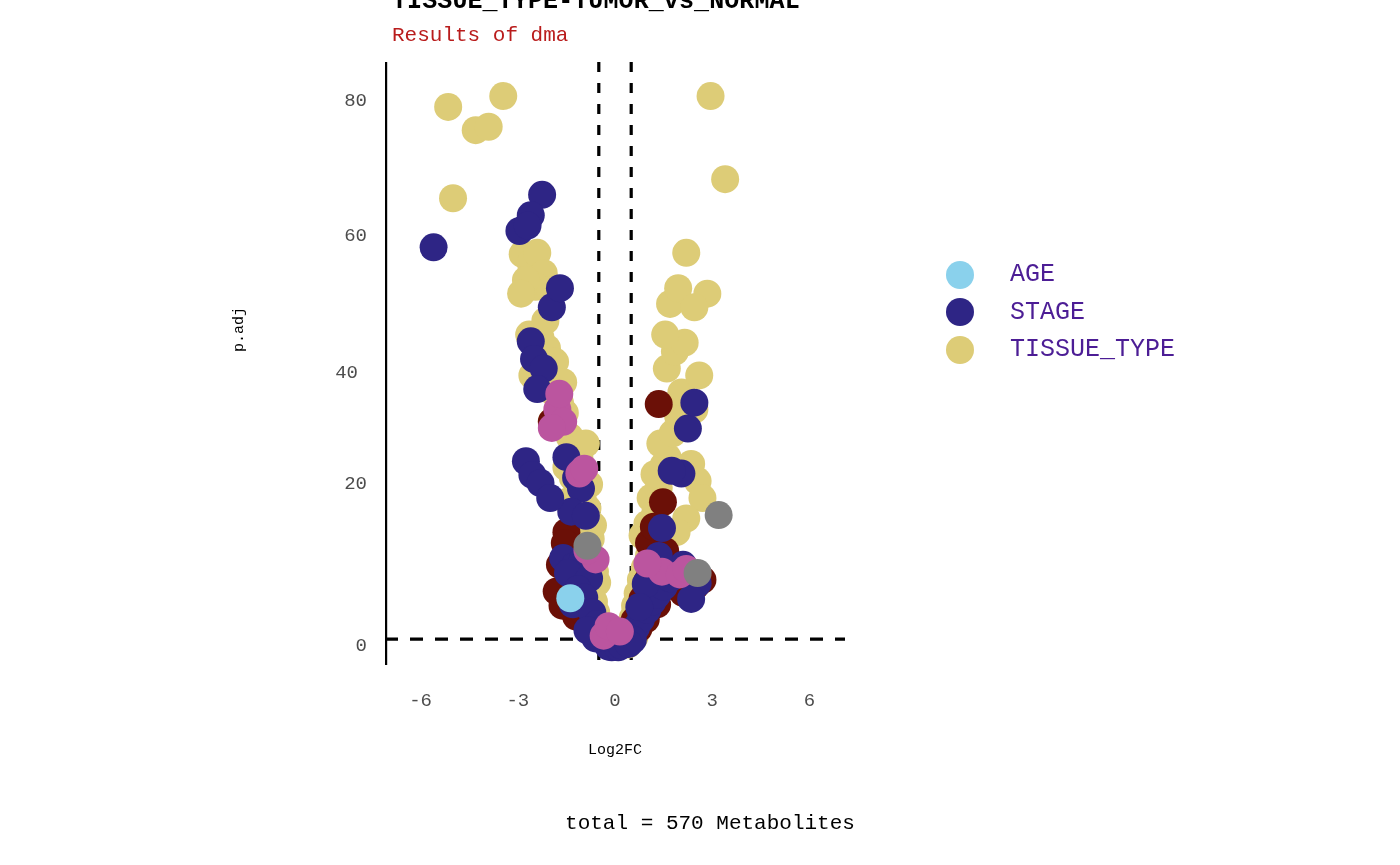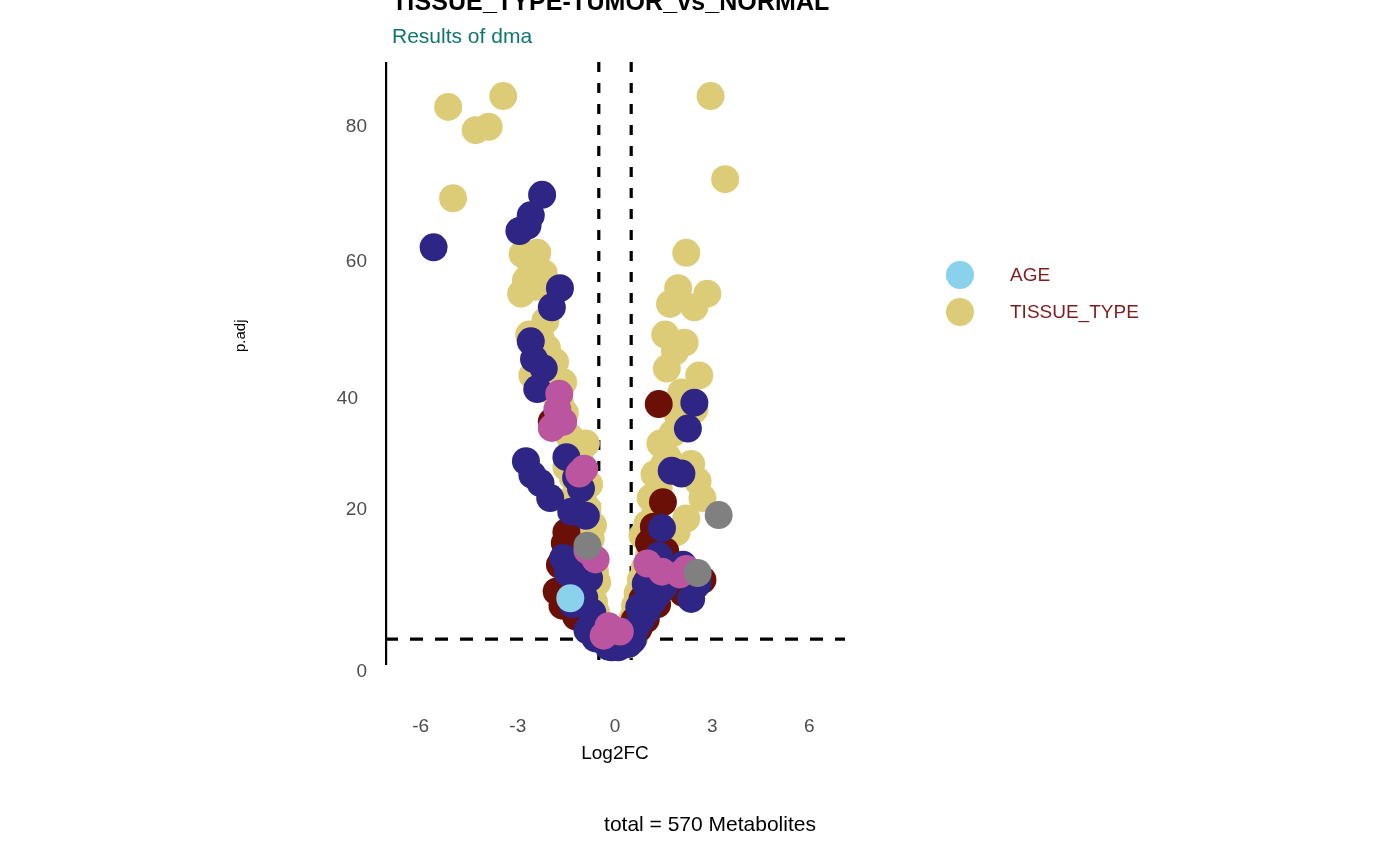--- a/index.html
+++ b/index.html
@@ -13,60 +13,61 @@
     font-family: "Liberation Sans", sans-serif;
     color: #000000;
     overflow: hidden;
     position: relative;
   }
   #root {
     position: absolute;
     left: 0; top: 0;
     width: 1400px;
     height: 865px;
+    font-family: Liberation Mono, monospace;
   }
 
   
   .plot-title {
     position: absolute;
     left: 392px;
     top: -13px;
     font-size: 25px;
     font-weight: bold;
     letter-spacing: 0.1px;
     white-space: nowrap;
     color: #000;
   }
   .plot-subtitle {
     position: absolute;
     left: 392px;
     top: 24px;
     font-size: 21px;
     font-weight: normal;
     white-space: nowrap;
-    color: #0f766e;
+    color: #b91c1c;
   }
   .plot-caption {
     position: absolute;
     left: 0;
     top: 812px;
     width: 1420px;
     text-align: center;
     font-size: 21px;
     color: #000;
   }
 
   
   .x-axis-title {
     position: absolute;
     left: 385px;
     top: 742px;
     width: 460px;
     text-align: center;
-    font-size: 19px;
+    font-size: 15px;
     color: #000;
   }
   .y-axis-title {
     position: absolute;
     left: 231px;
     top: 352px;
     font-size: 15px;
     color: #000;
     transform: rotate(-90deg);
     transform-origin: left top;
@@ -82,21 +83,20 @@
     height: 603px;
   }
   #panel svg { display: block; }
 
   
   .tick-label {
     position: absolute;
     font-size: 19px;
     color: #4d4d4d;
     white-space: nowrap;
-    margin-top: 25px;
   }
   .x-tick {
     text-align: center;
     width: 60px;
   }
   .y-tick {
     text-align: right;
     width: 60px;
   }
 
@@ -120,22 +120,22 @@
     justify-content: center;
     flex: 0 0 40px;
   }
   .legend-dot {
     width: 28px;
     height: 28px;
     border-radius: 50%;
     display: block;
   }
   .legend-label {
-    font-size: 19px;
-    color: #7f1d1d;
+    font-size: 25px;
+    color: #4c1d95;
     margin-left: 30px;
     white-space: nowrap;
   }
 </style>
 </head>
 <body>
 
 <div id="root">
 
   <div class="plot-title">TISSUE_TYPE-TUMOR_vs_NORMAL</div>
@@ -408,20 +408,26 @@
 
   <div id="legend">
       <div class="legend-row">
         <div class="legend-key">
           <span class="legend-dot" style="background: rgb(138, 209, 236);"></span>
         </div>
         <span class="legend-label">AGE</span>
       </div>
       <div class="legend-row">
         <div class="legend-key">
+          <span class="legend-dot" style="background: rgb(46, 37, 133);"></span>
+        </div>
+        <span class="legend-label">STAGE</span>
+      </div>
+      <div class="legend-row">
+        <div class="legend-key">
           <span class="legend-dot" style="background: rgb(221, 204, 119);"></span>
         </div>
         <span class="legend-label">TISSUE_TYPE</span>
       </div>
     </div>
 
   <div class="plot-caption">total = 570 Metabolites</div>
 
 </div>
 

